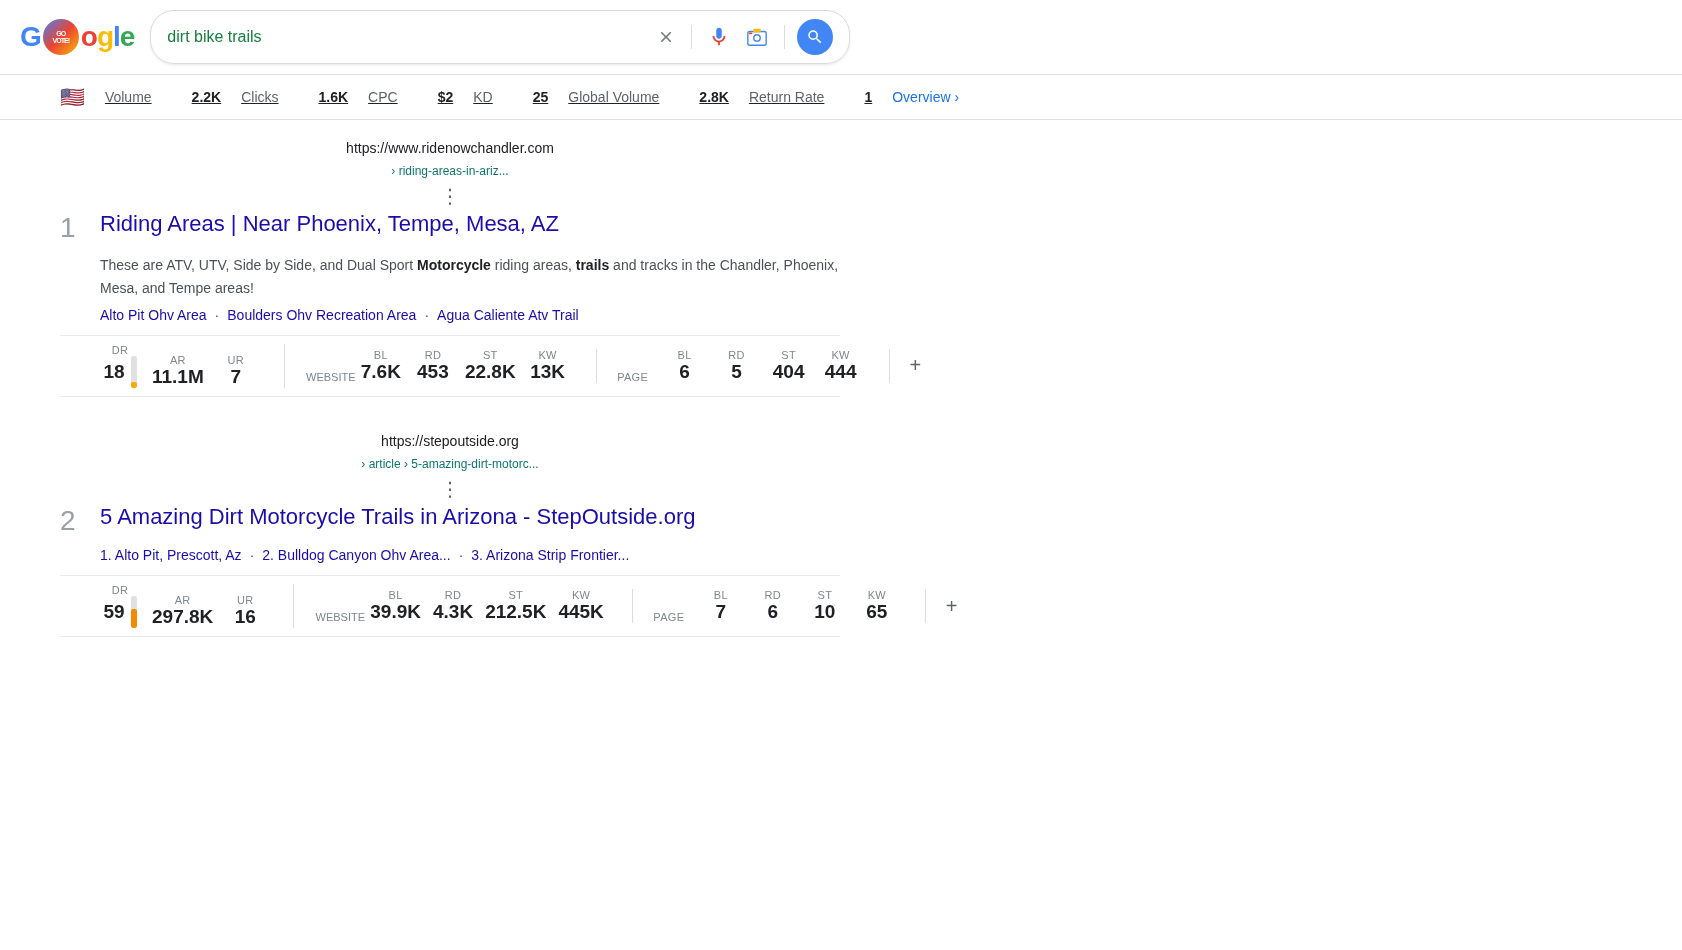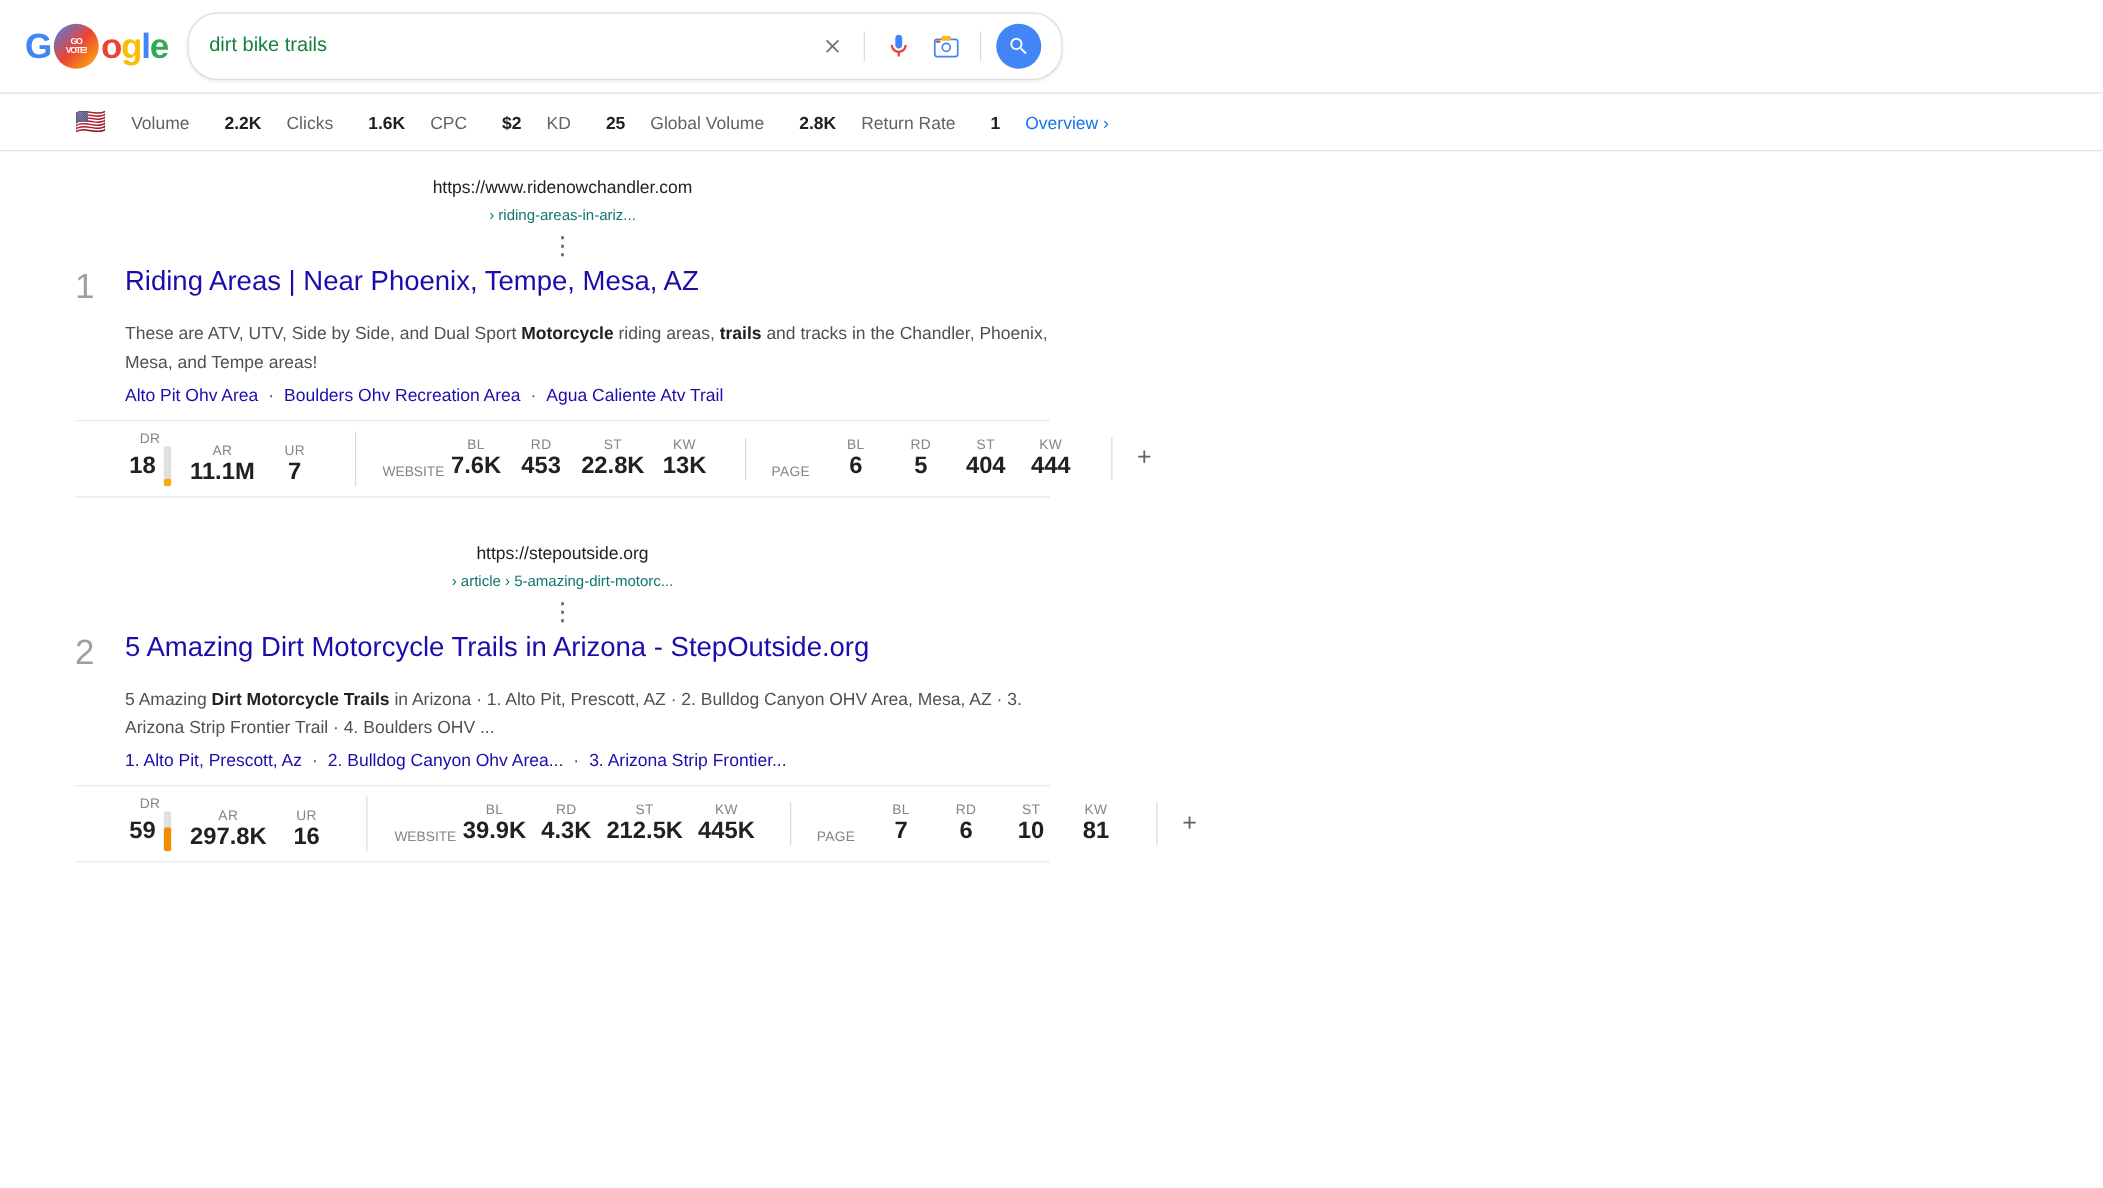--- a/index.html
+++ b/index.html
@@ -121,22 +121,23 @@
       border-bottom: 1px solid #e0e0e0;
       font-size: 14px;
       color: #202124;
     }
 
     .flag { font-size: 20px; }
 
     .stat-item {
       display: flex;
       align-items: center;
-      gap: 3px;
+      gap: 15px;
       white-space: nowrap;
+      text-decoration: underline;
     }
 
     .stat-label { color: #5f6368; }
     .stat-value { font-weight: 700; color: #202124; margin-left: 25px; }
 
     .overview-link {
       color: #1a73e8;
       text-decoration: none;
       font-weight: 500;
       display: flex;
@@ -513,23 +514,20 @@
   <div class="result-item">
     <div class="result-url-row">
       <span class="result-url">https://stepoutside.org</span>
       <span class="result-breadcrumb">› article › 5-amazing-dirt-motorc...</span>
       <button class="more-btn">⋮</button>
     </div>
     <div class="result-title-row">
       <span class="result-number">2</span>
       <a href="#" class="result-title">5 Amazing Dirt Motorcycle Trails in Arizona - StepOutside.org</a>
     </div>
-    <div class="result-snippet">
-      5 Amazing <b>Dirt Motorcycle Trails</b> in Arizona · 1. Alto Pit, Prescott, AZ · 2. Bulldog Canyon OHV Area, Mesa, AZ · 3. Arizona Strip Frontier Trail · 4. Boulders OHV ...
-    </div>
     <div class="result-sub-links">
       <a href="#" class="sub-link">1. Alto Pit, Prescott, Az</a>
       <span class="sub-link-sep"> · </span>
       <a href="#" class="sub-link">2. Bulldog Canyon Ohv Area...</a>
       <span class="sub-link-sep"> · </span>
       <a href="#" class="sub-link">3. Arizona Strip Frontier...</a>
     </div>
 
     <div class="metrics-bar">
       <div class="metric-group">
@@ -583,20 +581,20 @@
         <div class="metric-col">
           <span class="metric-label">RD</span>
           <span class="metric-value">6</span>
         </div>
         <div class="metric-col">
           <span class="metric-label">ST</span>
           <span class="metric-value">10</span>
         </div>
         <div class="metric-col">
           <span class="metric-label">KW</span>
-          <span class="metric-value">81</span>
+          <span class="metric-value">65</span>
         </div>
       </div>
       <button class="add-btn">+</button>
     </div>
   </div>
 
 </div>
 
 </body></html>

